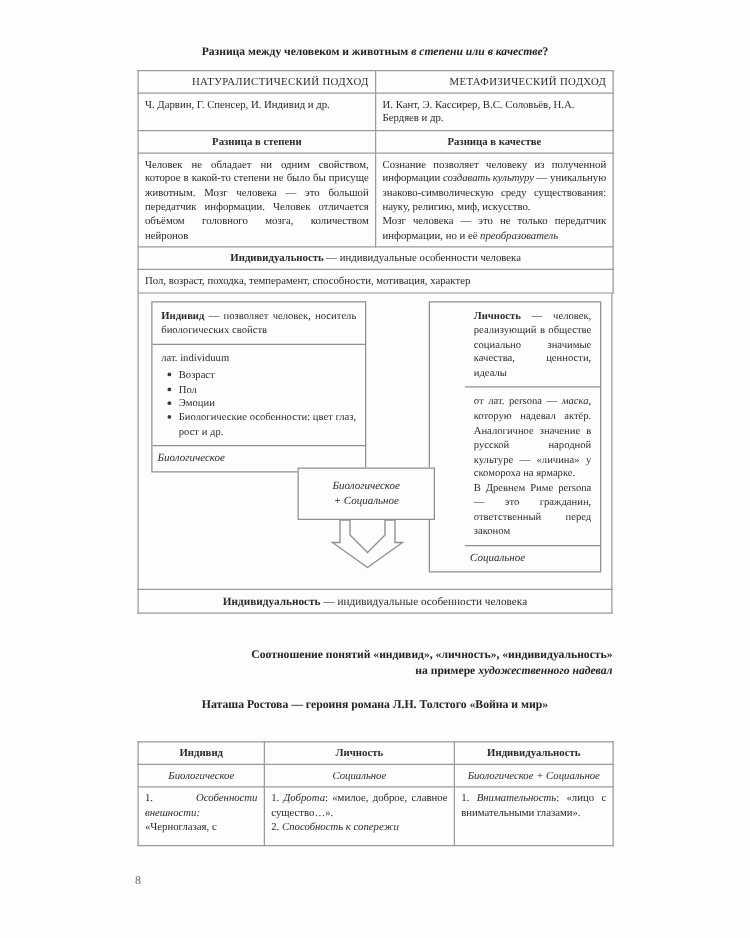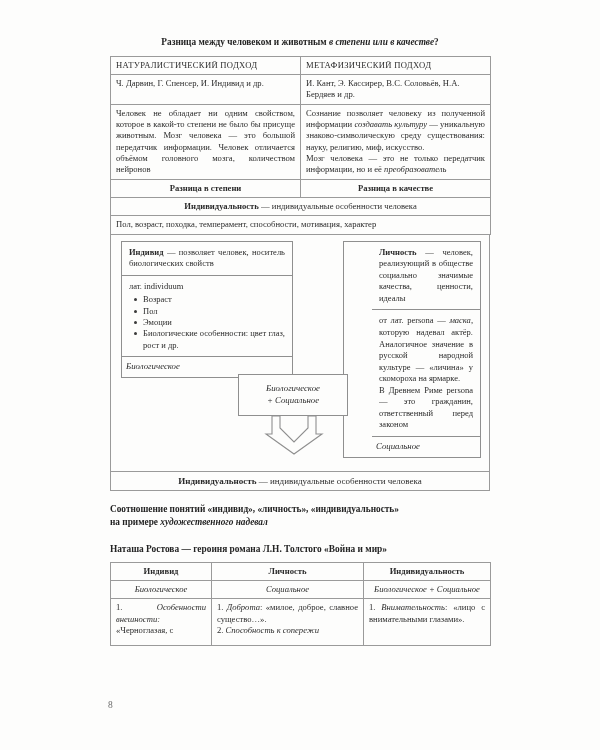--- a/index.html
+++ b/index.html
@@ -36,53 +36,53 @@
     text-align: center;
     line-height: 1.35;
     color: #232323;
     margin-bottom: 7px;
   }
   .doc-heading .it { font-style: italic; }
 
   .mid-heading {
     font-size: 9.3px;
     font-weight: bold;
-    text-align: left;
+    text-align: right;
     line-height: 1.45;
     color: #232323;
-    margin-top: 12px;
+    margin-top: 27px;
     margin-bottom: 13px;
   }
   .mid-heading .it { font-style: italic; }
 
   .sub-heading {
     font-size: 9.4px;
     font-weight: bold;
-    text-align: left;
+    text-align: center;
     line-height: 1.4;
     color: #232323;
-    margin-bottom: 6px;
+    margin-bottom: 22px;
   }
 
   
   table.tbl {
     width: 380px;
     border-collapse: collapse;
     table-layout: fixed;
   }
   table.tbl td {
     border: 1px solid #9a9a9a;
     padding: 3px 5px;
     font-size: 8.6px;
     line-height: 1.32;
     vertical-align: top;
     color: #2b2b2b;
   }
   td.capshead {
-    text-align: left;
+    text-align: right;
     font-size: 9.6px;
     letter-spacing: 0.3px;
     padding: 5px 4px;
     vertical-align: middle;
     margin-left: 12px;
   }
   td.ctr-bold {
     text-align: center;
     font-weight: bold;
     font-size: 9px;
@@ -211,29 +211,29 @@
       <tbody>
         <tr>
           <td class="capshead">НАТУРАЛИСТИЧЕСКИЙ ПОДХОД</td>
           <td class="capshead">МЕТАФИЗИЧЕСКИЙ ПОДХОД</td>
         </tr>
         <tr>
           <td class="plain">Ч. Дарвин, Г. Спенсер, И. Индивид и др.</td>
           <td class="plain">И. Кант, Э. Кассирер, В.С. Соловьёв, Н.А. Бердяев и др.</td>
         </tr>
         <tr>
+          <td class="ctr-bold">Разница в степени</td>
+          <td class="ctr-bold">Разница в качестве</td>
+        </tr>
+        <tr>
           <td class="just">Человек не обладает ни одним свойством, которое в какой-то степени не было бы присуще животным. Мозг человека — это большой передатчик информации. Человек отличается объёмом головного мозга, количеством нейронов</td>
           <td class="just">
             <span>Сознание позволяет человеку из полученной информации </span><span class="it">создавать культуру</span><span> — уникальную знаково-символическую среду существования: науку, религию, миф, искусство.</span><br>
             <span>Мозг человека — это не только передатчик информации, но и её </span><span class="it">преобразователь</span>
           </td>
-        </tr>
-        <tr>
-          <td class="ctr-bold">Разница в степени</td>
-          <td class="ctr-bold">Разница в качестве</td>
         </tr>
         <tr>
           <td class="band" colspan="2">
             <b>Индивидуальность</b><span> — индивидуальные особенности человека</span>
           </td>
         </tr>
         <tr>
           <td class="plain" colspan="2">Пол, возраст, походка, темперамент, способности, мотивация, характер</td>
         </tr>
       </tbody>

